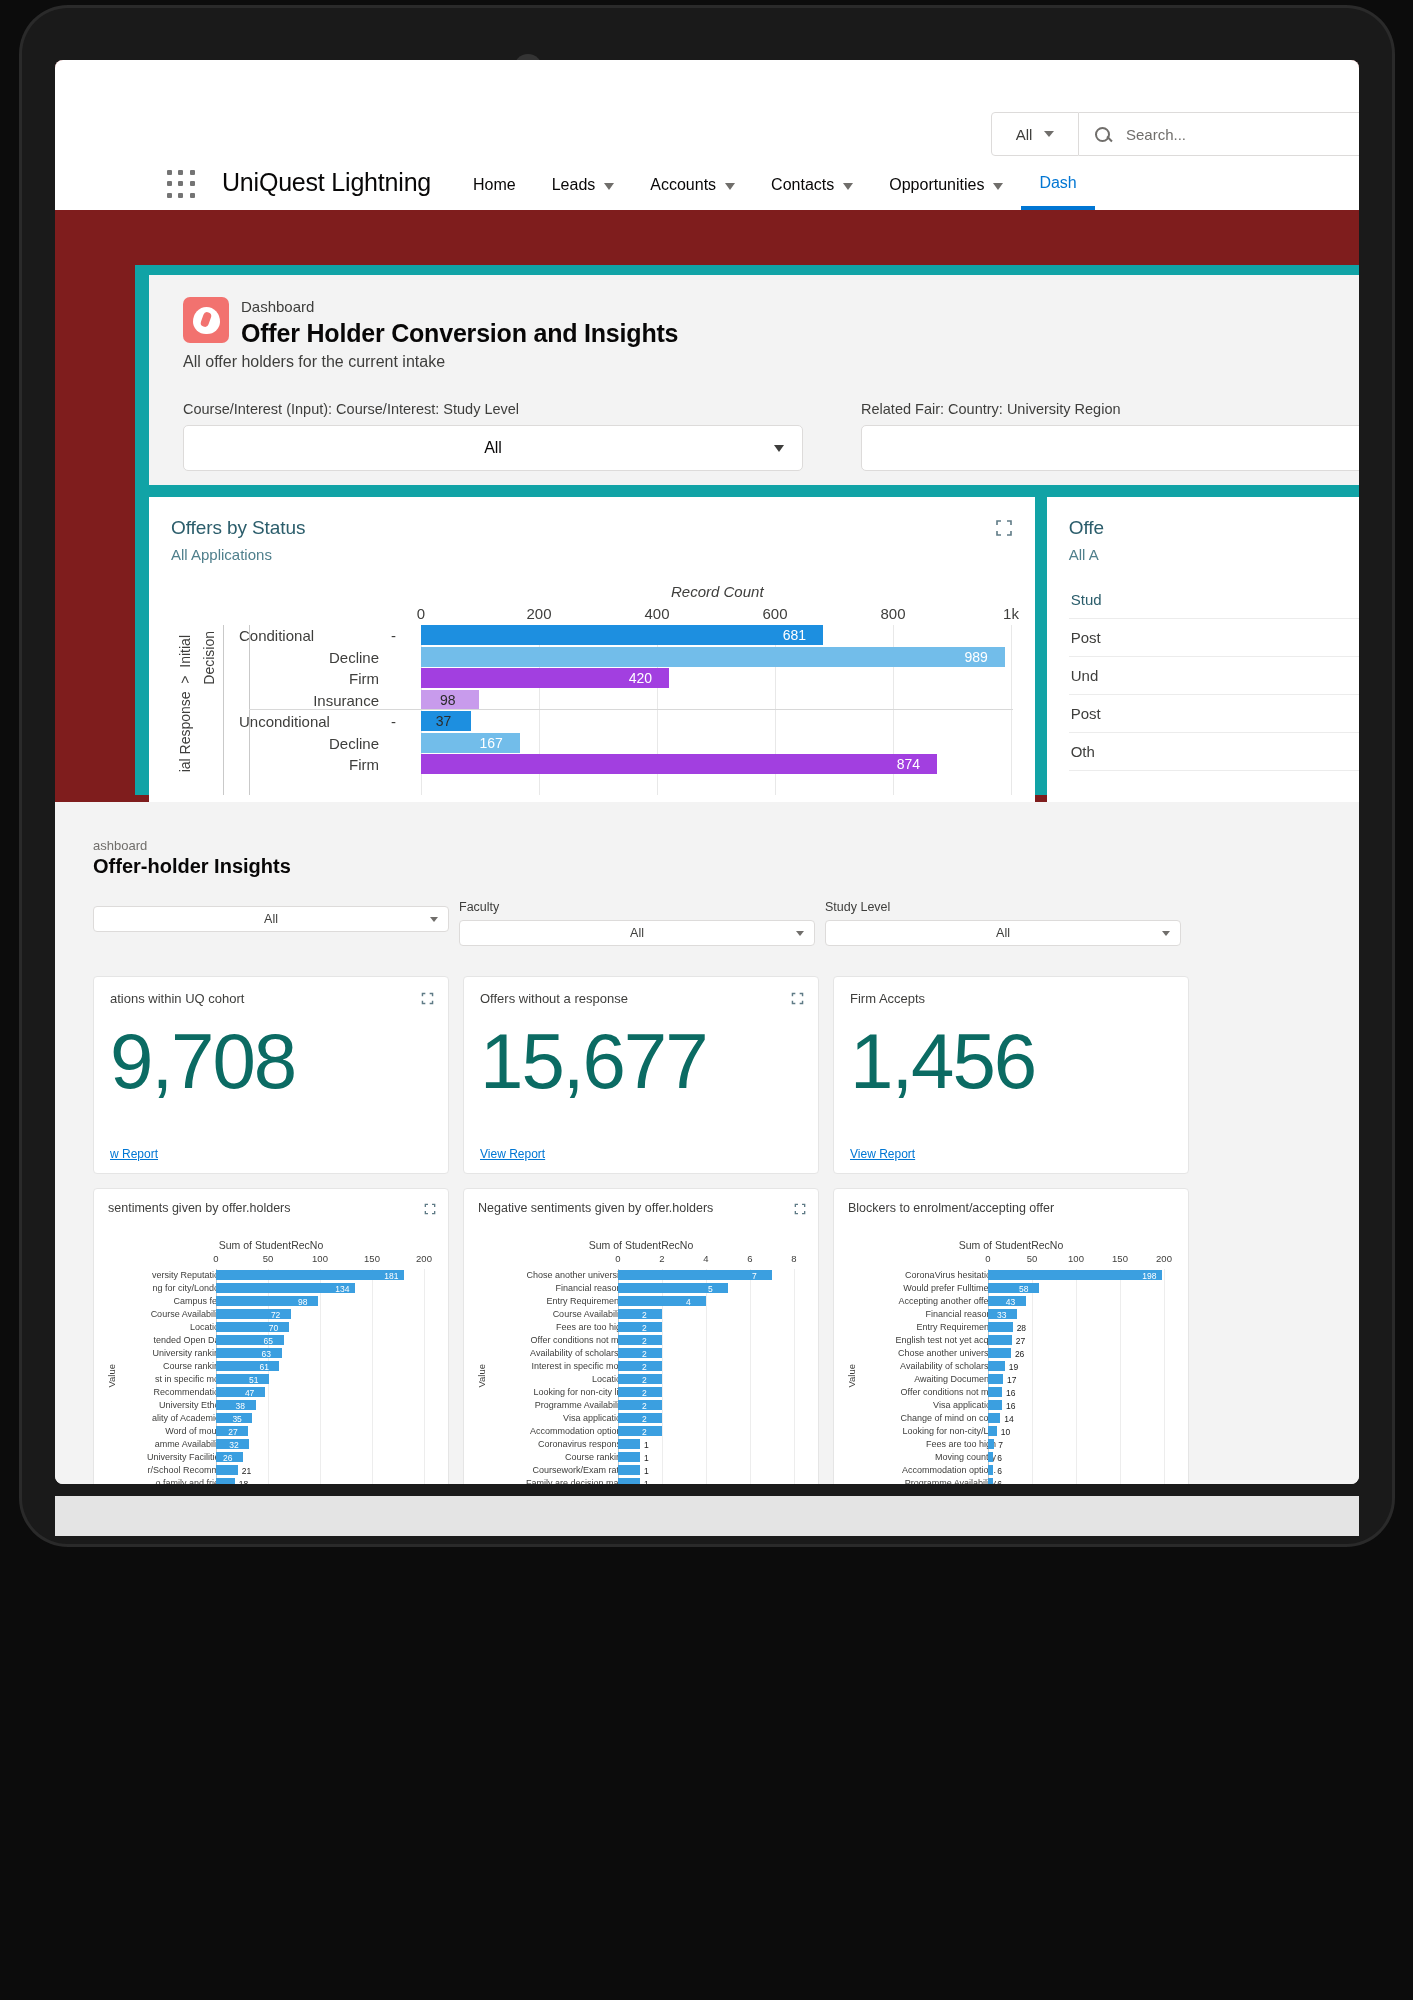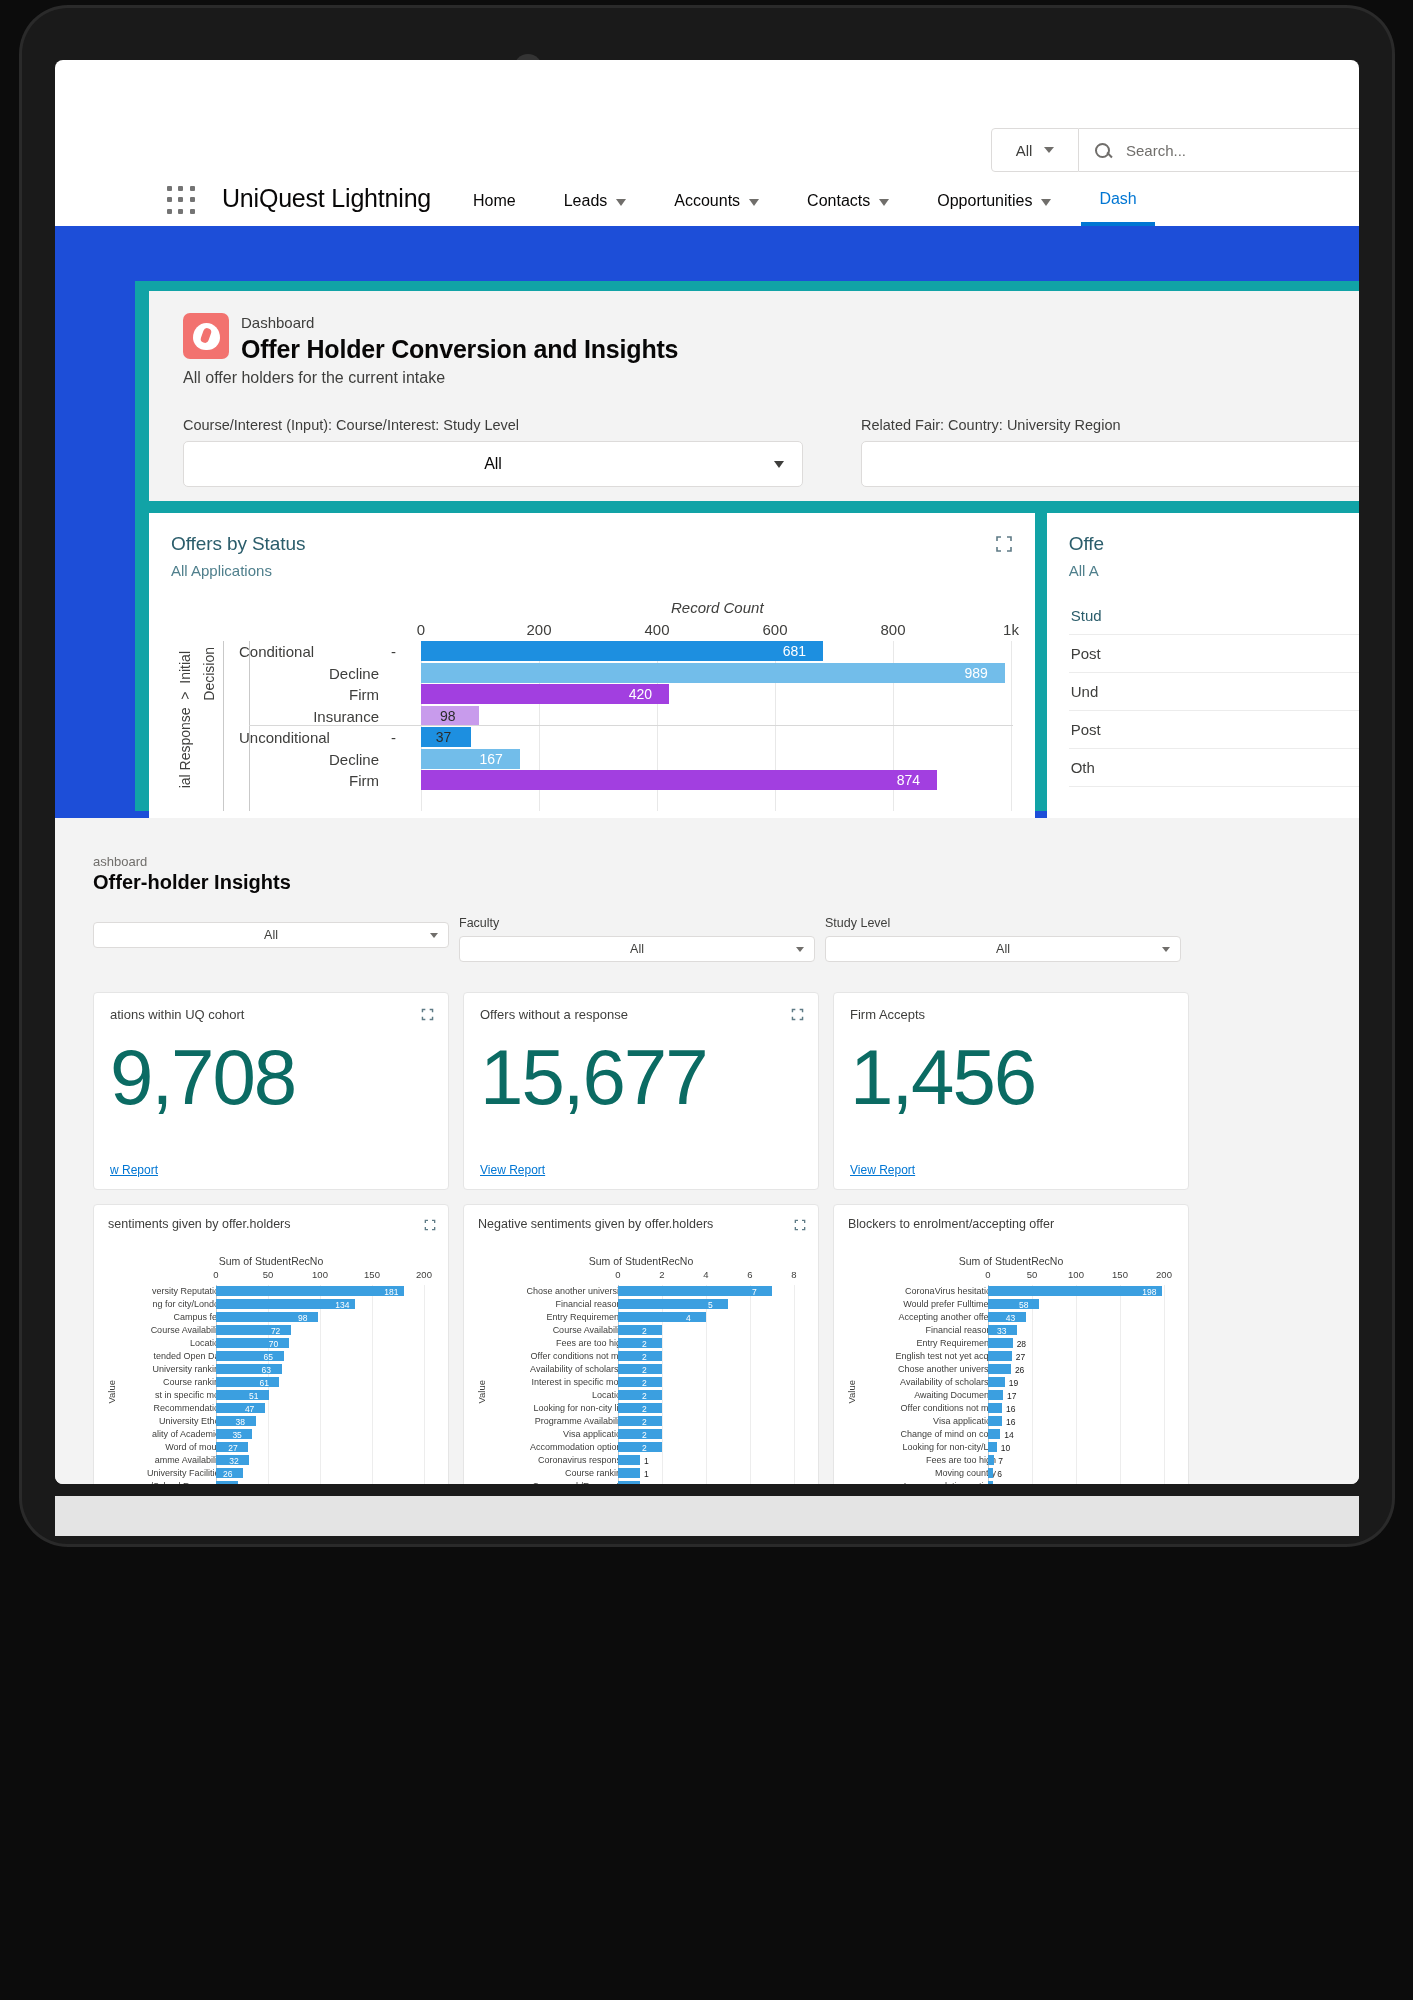--- a/index.html
+++ b/index.html
@@ -17,21 +17,21 @@
   .cam.c1 { width:18px; height:18px; left:452px; top:30px; }
   .cam.c2 { width:28px; height:28px; left:492px; top:24px; background:#343434; }
   .cam.c3 { width:13px; height:13px; left:542px; top:31px; background:#262626; }
   .cam.c3:after{content:"";position:absolute;left:3px;top:3px;width:5px;height:5px;border-radius:50%;background:#4a4a4a;}
 
   
   .screen {
     position:absolute; left:33px; top:52px; width:1304px; height:1424px;
     background:#ffffff; border-radius:8px; overflow:hidden;
   }
-  .screen-inner { position:absolute; left:0; top:0; width:1304px; height:1048px; background:#1d4ed8;margin-top:16px; }
+  .screen-inner { position:absolute; left:0; top:0; width:1304px; height:1048px; background:#7f1d1d; }
 
   
   .global-header { position:absolute; left:0; top:0; width:1304px; height:150px; background:#fff; }
   .search-wrap { position:absolute; right:-20px; top:52px; display:flex; height:44px; }
   .search-scope {
     width:88px; height:44px; border:1px solid #dddbda; border-radius:4px 0 0 4px;
     background:#fff; display:flex; align-items:center; justify-content:center; gap:12px;
     font-size:15px; color:#3e3e3c;
   }
   .caret-dn { width:0;height:0;border-left:5px solid transparent;border-right:5px solid transparent;border-top:6px solid #706e6b; }
@@ -41,21 +41,21 @@
   }
   .mag { width:15px; height:15px; border:2px solid #706e6b; border-radius:50%; position:relative; flex:none;}
   .mag:after{content:"";position:absolute;width:7px;height:2px;background:#706e6b;right:-5px;bottom:0;transform:rotate(45deg);}
   .search-ph { font-size:15px; color:#706e6b; }
 
   .navbar { position:absolute; left:0; top:100px; width:1304px; height:50px; display:flex; align-items:center; }
   .waffle { position:absolute; left:112px; top:10px; width:30px; height:30px;
      display:grid; grid-template-columns:repeat(3,1fr); grid-template-rows:repeat(3,1fr); gap:4px;}
   .waffle i { background:#747474; border-radius:1px; display:block; width:5px;height:5px;}
   .app-name { position:absolute; left:167px; top:8px; font-size:25px; color:#080707; font-weight:400; letter-spacing:-0.2px;}
-  .nav-items { position:absolute; left:400px; top:0; height:50px; display:flex; align-items:center; gap:12px; }
+  .nav-items { position:absolute; left:400px; top:0; height:50px; display:flex; align-items:center; gap:0; }
   .nav-item { display:flex; align-items:center; gap:9px; padding:0 18px; height:50px; font-size:16px; color:#080707; white-space:nowrap;}
   .chev { width:0;height:0;border-left:5px solid transparent;border-right:5px solid transparent;border-top:7px solid #706e6b; margin-top:3px;}
   .nav-item.active { border-bottom:4px solid #0176d3; color:#0176d3; }
 
   
   .dash1 { position:absolute; left:80px; top:205px; width:1290px; height:530px; background:#11a3a6; padding:10px 0 0 14px; }
   .dash1-card { position:relative; width:1280px; background:#f3f3f3; height:210px; }
   .dash-head { position:relative; padding:22px 0 0 34px; }
   .dash-icon { position:absolute; left:34px; top:22px; width:46px; height:46px; background:#f2726f; border-radius:7px; display:flex;align-items:center;justify-content:center;}
   .dash-icon .glyph { width:27px;height:27px;border-radius:50% 50% 48% 48%/55% 55% 45% 45%; background:#fff; position:relative;}

